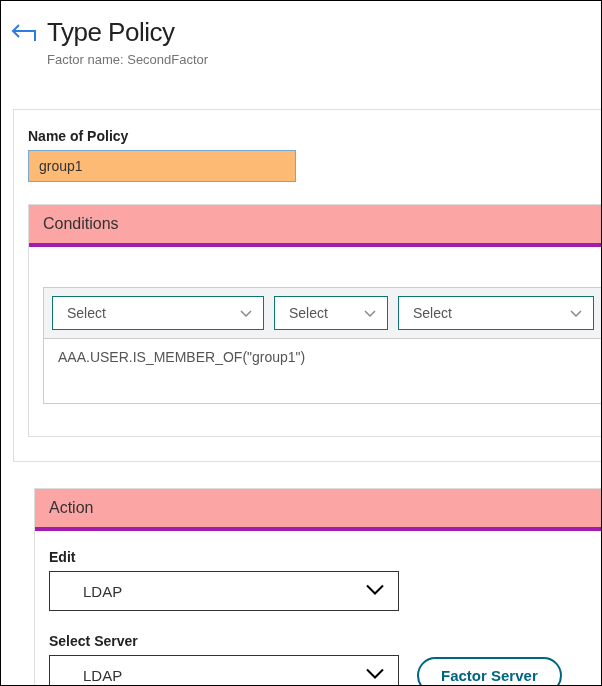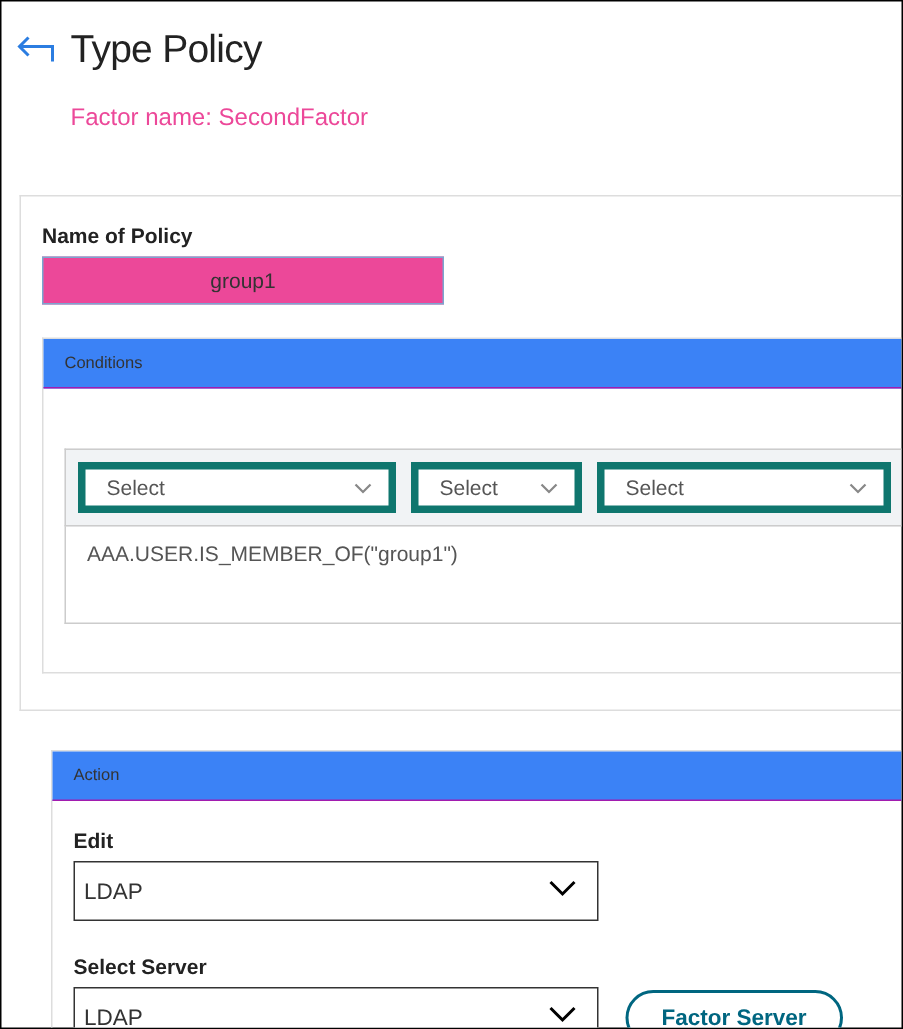--- a/index.html
+++ b/index.html
@@ -26,77 +26,76 @@
       margin-top: 4px;
       cursor: pointer;
     }
     .header-text h1 {
       font-size: 26px;
       font-weight: 400;
       color: #222;
       letter-spacing: -0.5px;
     }
     .header-text .subtitle {
-      font-size: 16px;
-      color: #ec4899;
-      margin-top: 22px;
+      font-size: 13px;
+      color: #737373;
+      margin-top: 4px;
     }
     .content {
       padding: 0 0 0 12px;
     }
     .form-section {
       border: 1px solid #ddd;
       border-right: none;
       padding: 18px 0 24px 14px;
       margin-top: 32px;
     }
     .field-label {
       font-size: 14px;
       font-weight: 700;
       color: #222;
       margin-bottom: 6px;
     }
     .text-input {
       width: 268px;
       height: 32px;
       border: 1px solid #7aa7d0;
-      background: #ec4899;
+      background: #fdba74;
       padding: 0 10px;
       font-size: 14px;
       color: #333;
       outline: none;
-      text-align: center;
     }
     .panel {
       border: 1px solid #ddd;
       border-right: none;
       margin-top: 22px;
     }
     .panel-header {
-      background: #3b82f6;
+      background: #fca5a5;
       padding: 10px 14px;
-      font-size: 11px;
+      font-size: 16px;
       color: #333;
-      border-bottom: 1px solid #a21caf;
+      border-bottom: 4px solid #a21caf;
     }
     .conditions-body {
       padding: 40px 0 0 14px;
     }
     .select-row {
       display: flex;
       background: #f1f3f5;
       border: 1px solid #ccc;
       border-right: none;
       padding: 8px;
       gap: 10px;
     }
     .select-box {
       position: relative;
       background: #fff;
-      border: 5px solid #0f766e;
+      border: 1px solid #0f766e;
       height: 34px;
       display: flex;
       align-items: center;
       padding: 0 30px 0 14px;
       font-size: 14px;
       color: #555;
       cursor: pointer;
       flex-shrink: 0;
     }
     .select-box.w1 { width: 212px; }
@@ -129,21 +128,21 @@
     .action-body {
       padding: 18px 0 0 14px;
     }
     .big-select {
       position: relative;
       width: 350px;
       height: 40px;
       border: 1px solid #333;
       display: flex;
       align-items: center;
-      padding: 0 40px 0 6px;
+      padding: 0 40px 0 33px;
       font-size: 15px;
       color: #333;
       cursor: pointer;
       background: #fff;
     }
     .big-chevron {
       position: absolute;
       right: 12px;
       top: 50%;
       transform: translateY(-50%);

